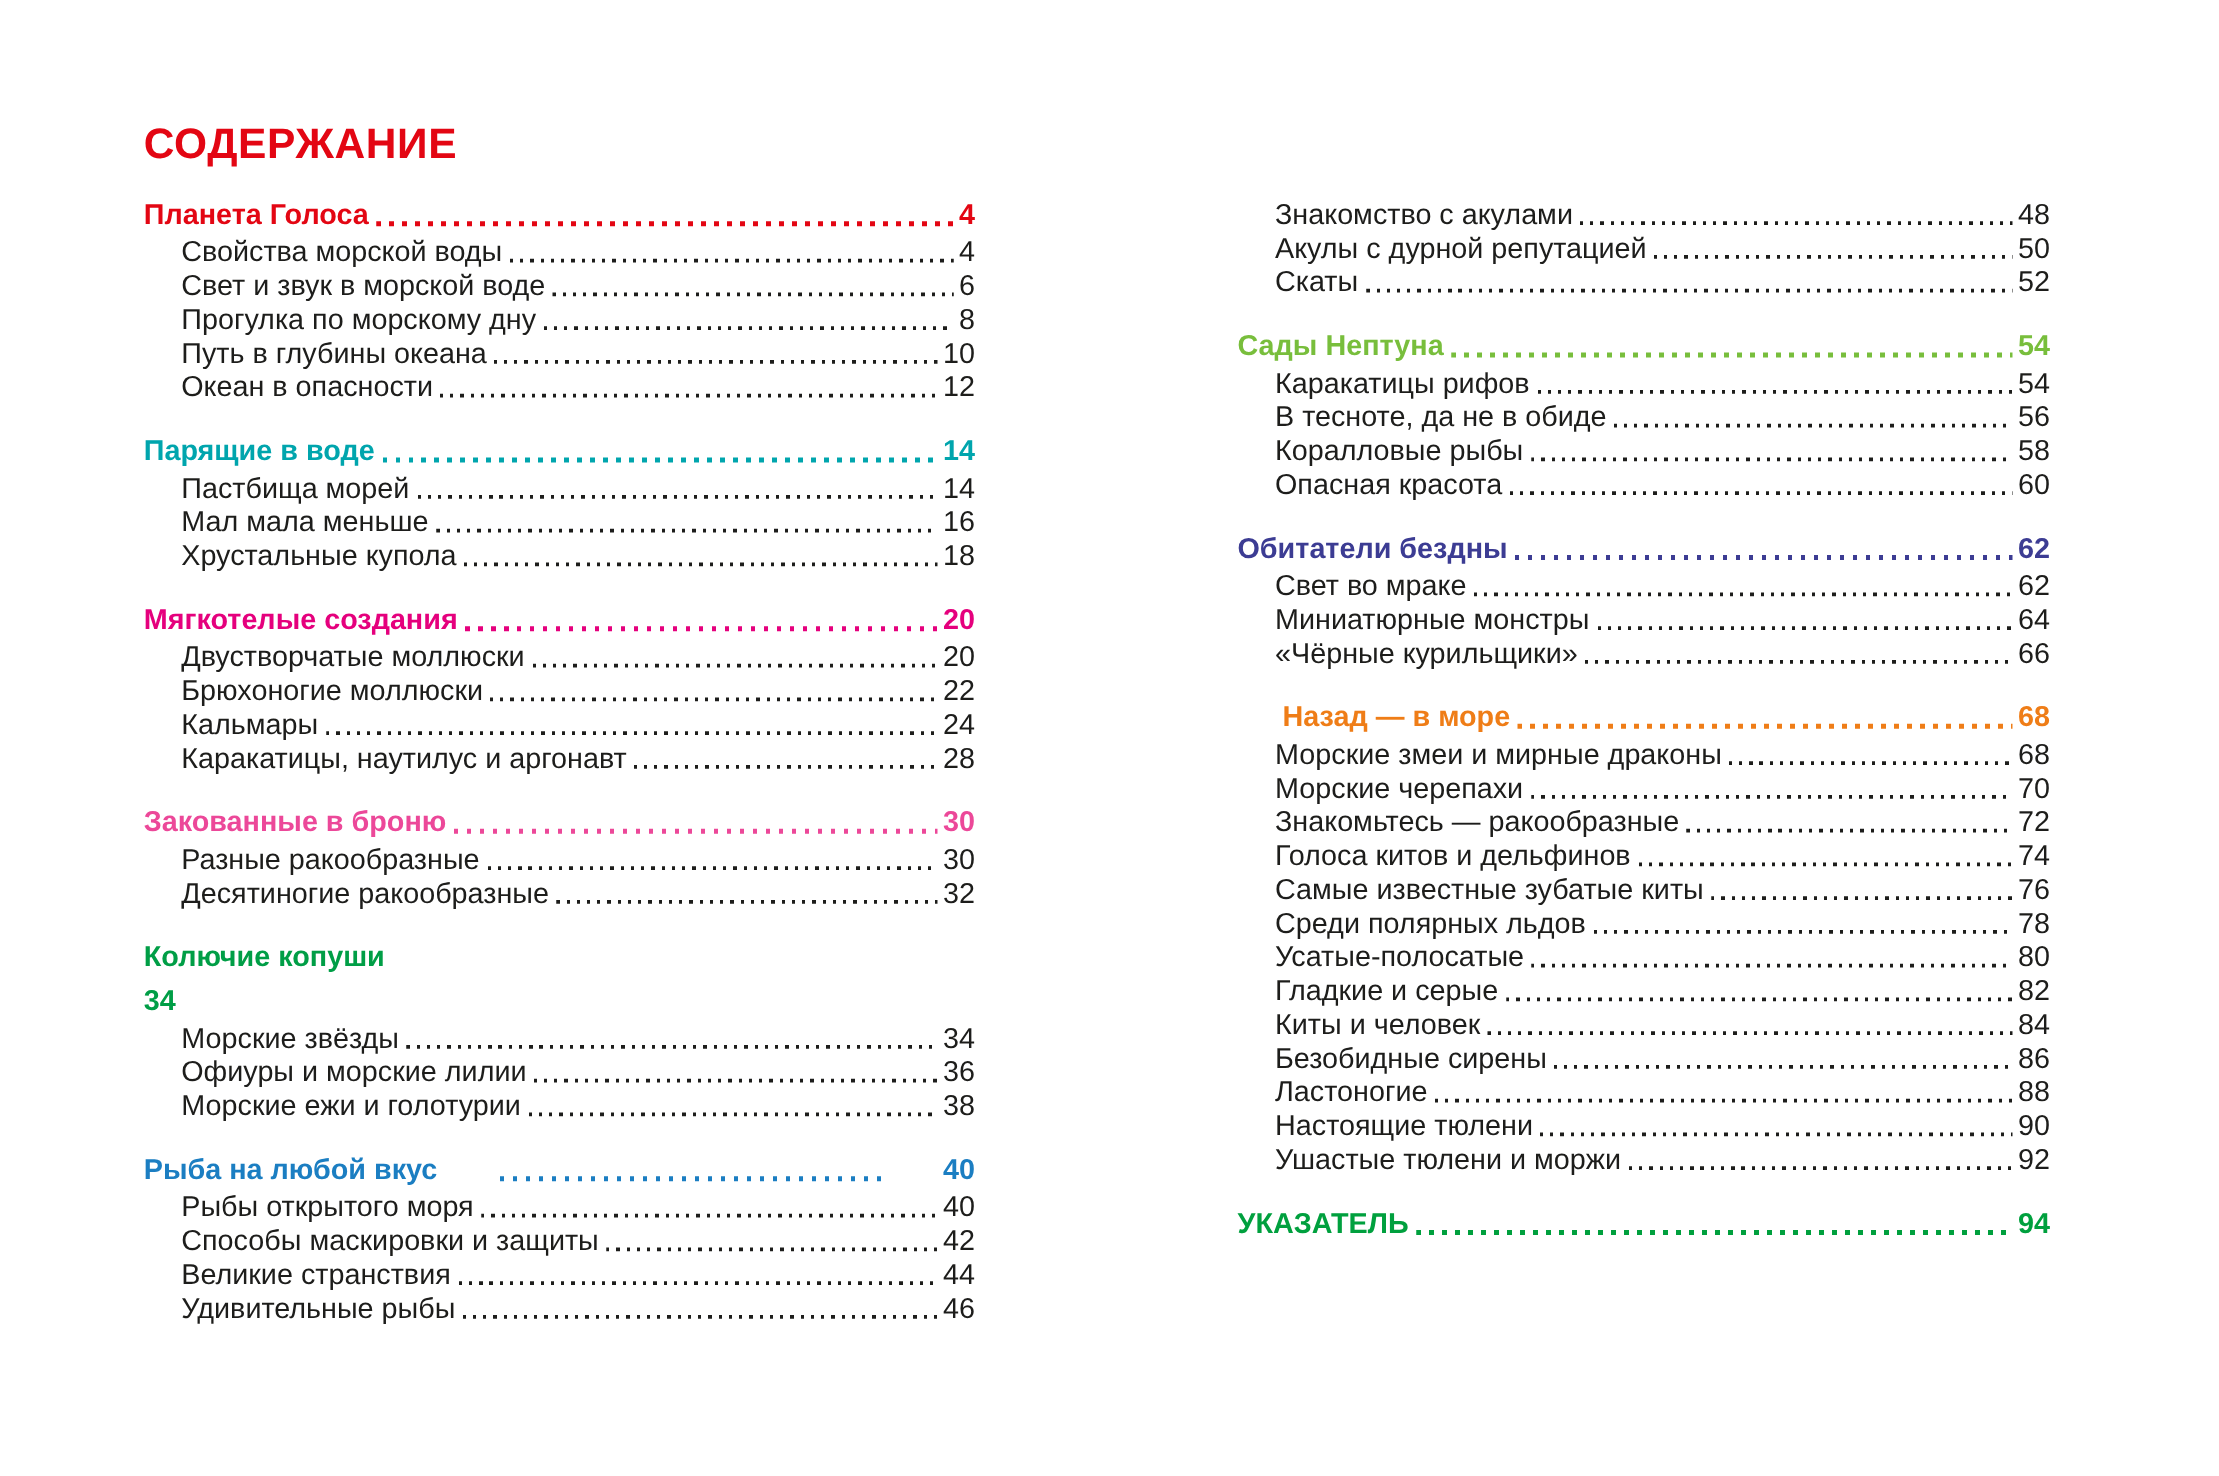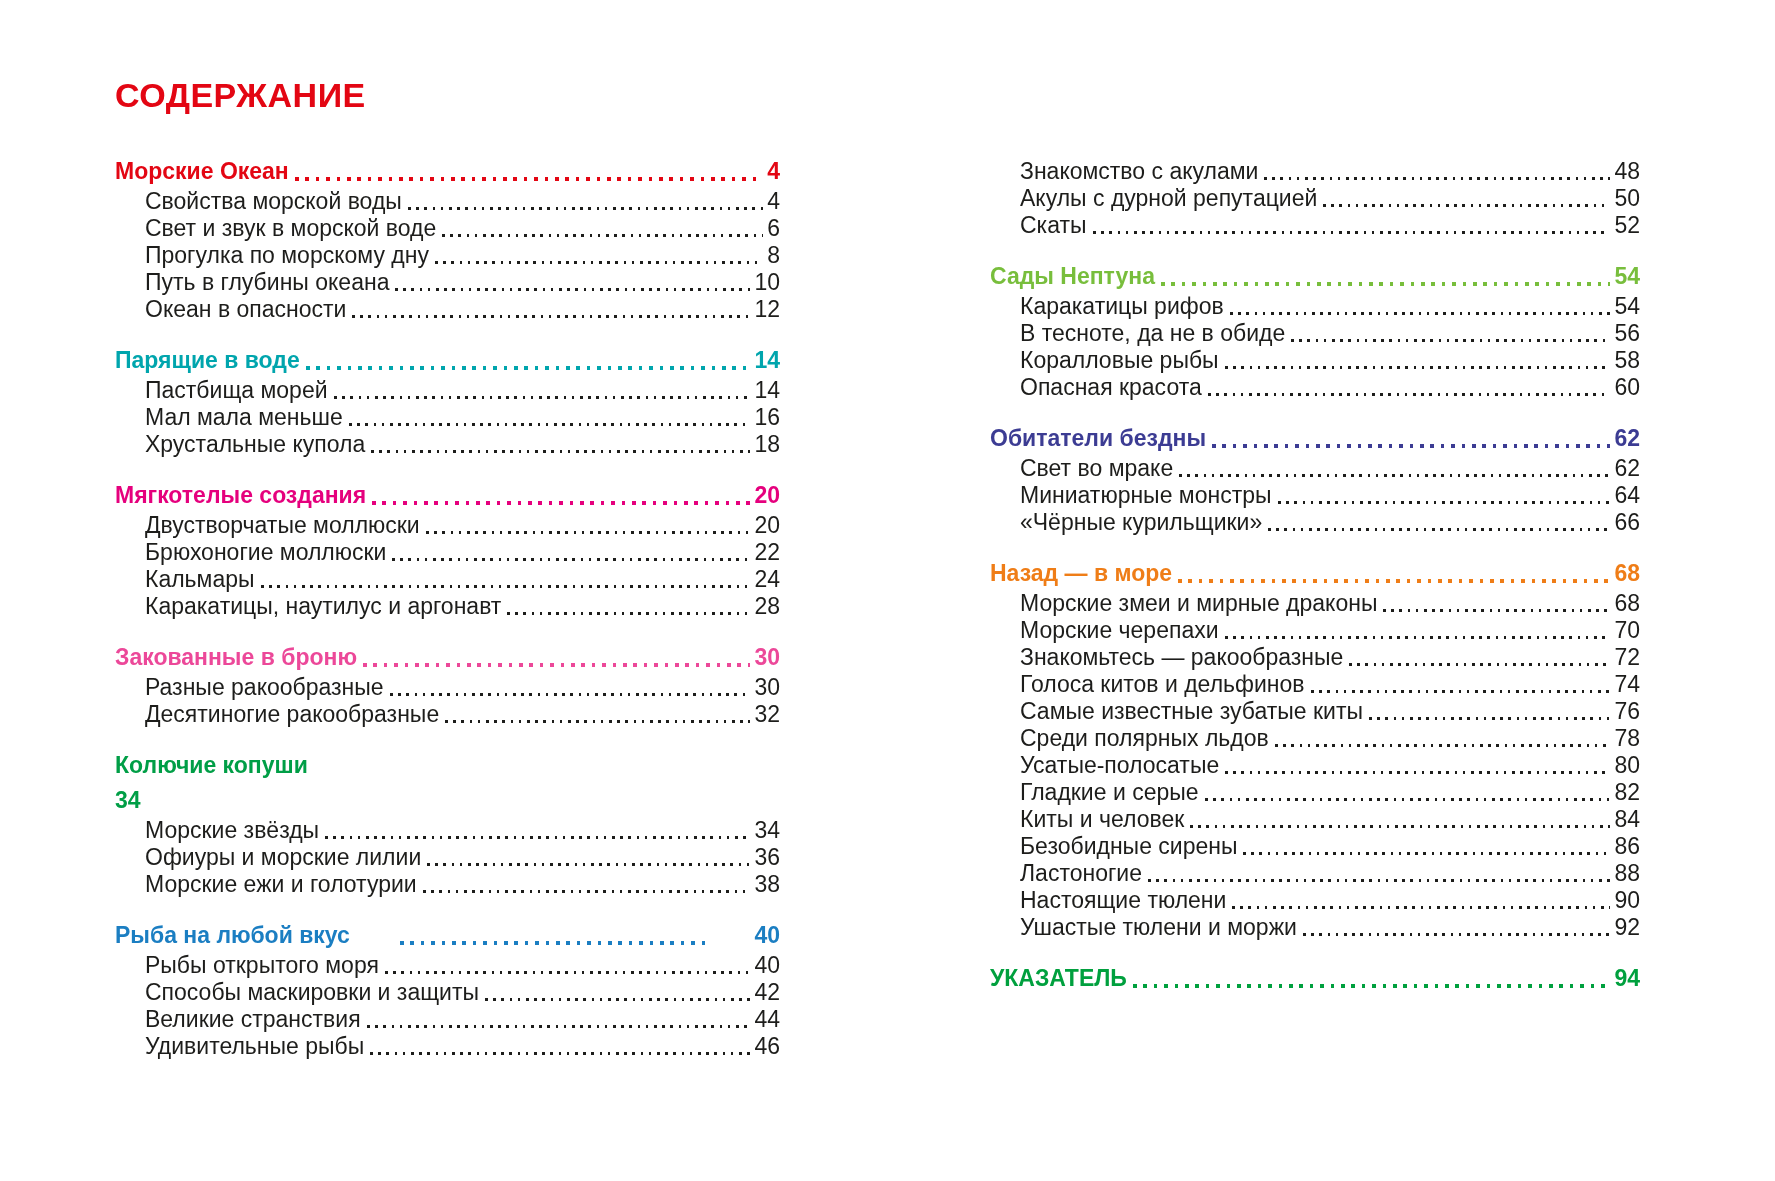--- a/index.html
+++ b/index.html
@@ -50,25 +50,25 @@
     height:4px;
     margin-bottom:4px;
     background-image:repeating-linear-gradient(to right, currentColor 0 3.6px, transparent 3.6px 10.4px);
   }
   .row.heading + .row.item { margin-top:3px; }
 </style>
 </head>
 <body>
 
 <div class="page">
-  <h1 class="title" style="color: rgb(227, 6, 19);">СОДЕРЖАНИЕ</h1>
+  <h1 class="title" style="color: rgb(227, 6, 19); margin-top: 20px;">СОДЕРЖАНИЕ</h1>
   <div class="col col-left" id="col-0">
       <div class="section">
         <div class="row heading" style="color: rgb(227, 6, 19);">
-          <span class="label">Морские Океан</span>
+          <span class="label">Планета Голоса</span>
           <span class="leader"></span>
           <span class="page-num">4</span>
         </div>
         <div class="row item">
           <span class="label">Свойства морской воды</span>
           <span class="leader"></span>
           <span class="page-num">4</span>
         </div>
         <div class="row item">
           <span class="label">Свет и звук в морской воде</span>
@@ -268,21 +268,21 @@
           <span class="leader"></span>
           <span class="page-num">64</span>
         </div>
         <div class="row item">
           <span class="label">«Чёрные курильщики»</span>
           <span class="leader"></span>
           <span class="page-num">66</span>
         </div>
       </div>
       <div class="section">
-        <div class="row heading" style="color: rgb(239, 125, 23);">
+        <div class="row heading" style="color: rgb(239, 125, 23); margin-left: 36px;">
           <span class="label">Назад — в море</span>
           <span class="leader"></span>
           <span class="page-num">68</span>
         </div>
         <div class="row item">
           <span class="label">Морские змеи и мирные драконы</span>
           <span class="leader"></span>
           <span class="page-num">68</span>
         </div>
         <div class="row item">

